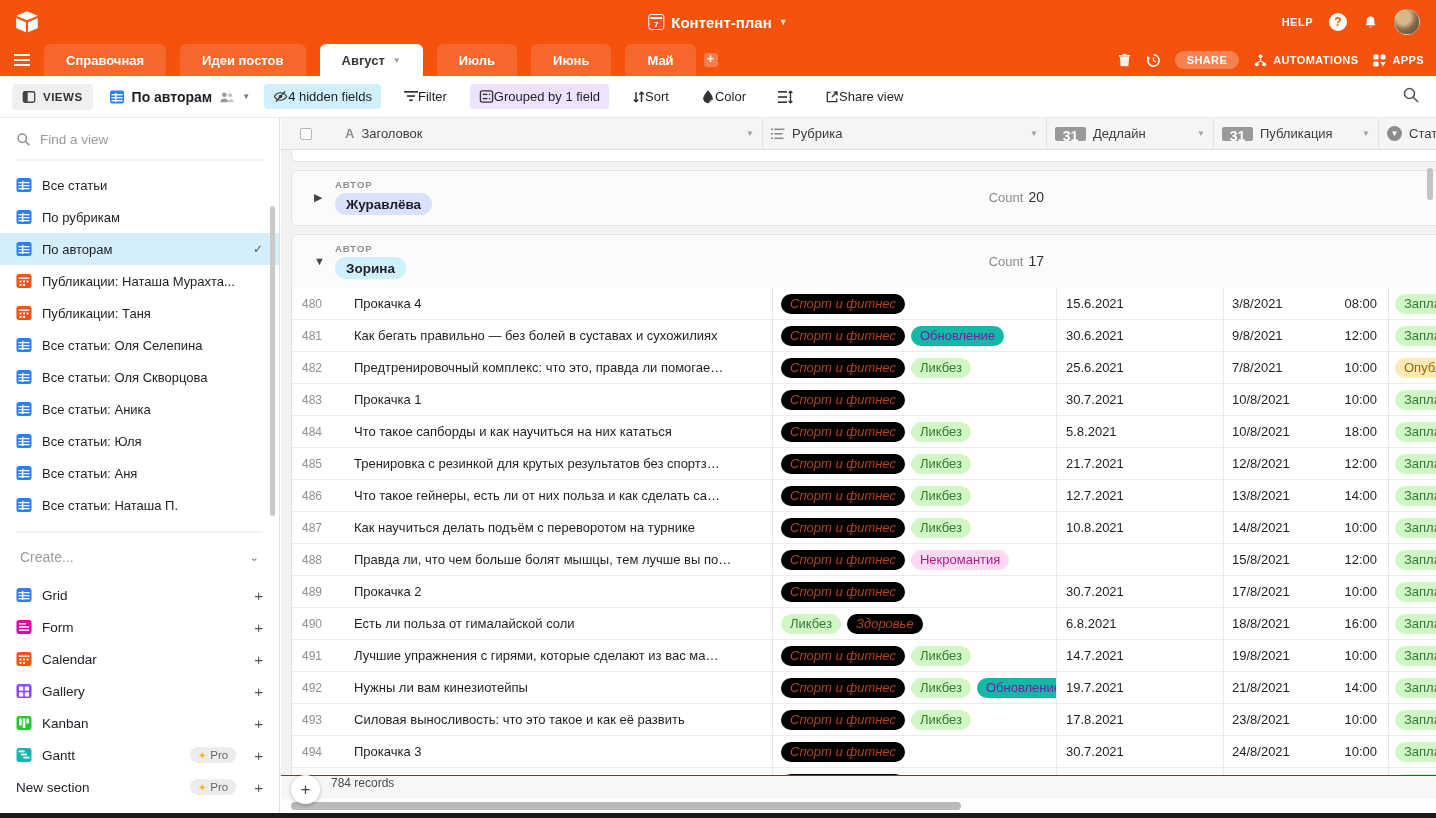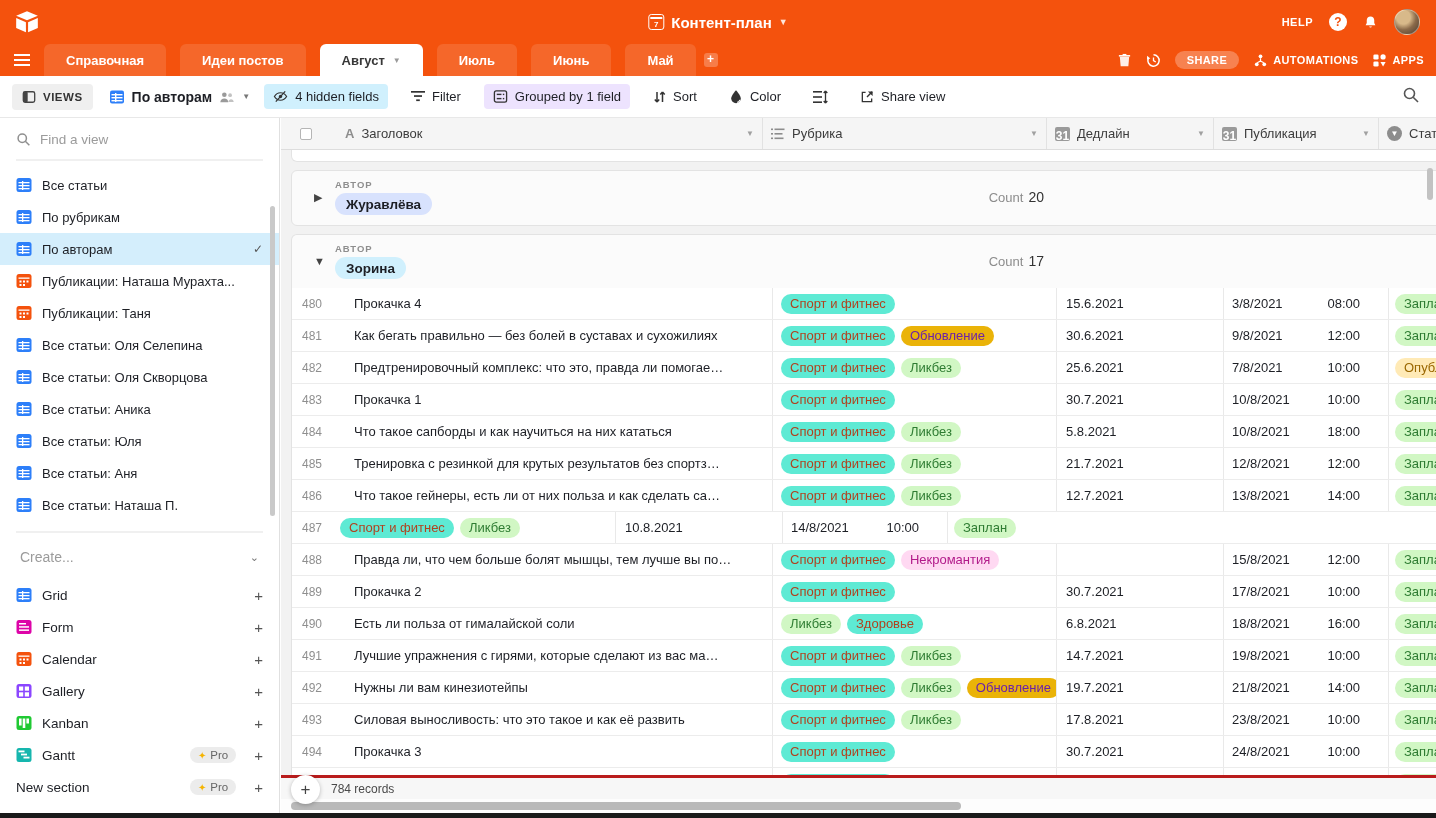--- a/index.html
+++ b/index.html
@@ -31,21 +31,21 @@
   .plus-box { width:14px; height:14px; background:rgba(255,255,255,.25); border-radius:3px; color:#fff; font-size:12px; line-height:13px; text-align:center; font-weight:bold; }
   .tab-right { position:absolute; right:12px; top:0; height:32px; display:flex; align-items:center; gap:14px; color:#fff; }
   .tr-label { display:flex; align-items:center; gap:5px; font-size:11px; font-weight:bold; letter-spacing:.4px; color:#fff; }
   .share-pill { background:rgba(255,255,255,.28); border-radius:12px; padding:3px 12px; font-size:11px; font-weight:bold; letter-spacing:.4px; color:#fff; }
   .ticon { width:15px; height:15px; display:block; }
 
   
   .toolbar { position:absolute; left:0; top:76px; width:100%; height:42px; background:#fff; border-bottom:1px solid #e8e8e8; display:flex; align-items:center; }
   .views-btn { margin-left:12px; display:flex; align-items:center; gap:7px; background:#efefef; border-radius:4px; padding:6px 10px; font-size:11.5px; font-weight:bold; letter-spacing:.5px; color:#333; }
   .viewname { margin-left:16px; display:flex; align-items:center; gap:7px; font-size:14px; font-weight:bold; }
-  .chip { display:flex; align-items:center; gap:7px; font-size:13px; color:#1d1f25; padding:5px 9px; border-radius:4px; margin-left:14px; cursor:pointer; }
+  .chip { display:flex; align-items:center; gap:0; font-size:13px; color:#1d1f25; padding:5px 9px; border-radius:4px; margin-left:14px; cursor:pointer; }
   .chip.blue { background:#d0f0fd; }
   .chip.purple { background:#ede3fe; }
   .gcaret { font-size:8px; color:#777; }
   .toolbar-search { position:absolute; right:16px; top:10px; }
 
   
   .sidebar { position:absolute; left:0; top:118px; width:280px; height:700px; background:#fff; border-right:1px solid #e0e0e0; }
   .find { display:flex; align-items:center; gap:9px; margin:14px 16px 0 16px; padding-bottom:12px; border-bottom:2px solid #f0f0f0; color:#9b9b9b; font-size:13.5px; }
   .sb-list { margin-top:8px; }
   .sb-item { height:32px; display:flex; align-items:center; gap:10px; padding:0 16px; font-size:13px; cursor:pointer; position:relative; }
@@ -69,21 +69,21 @@
   .hcell { display:flex; align-items:center; gap:7px; border-right:1px solid #e2e2e2; padding:0 8px; position:relative; }
   .hc-sel { width:50px; justify-content:center; border-right:none; }
   .hc-title { width:432px; padding-left:14px; }
   .hc-rubric { width:284px; }
   .hc-dead { width:167px; }
   .hc-pub { width:165px; }
   .hc-status { width:150px; border-right:none; }
   .hcaret { position:absolute; right:8px; color:#a0a0a0; font-size:8px; }
   .cb { width:12px; height:12px; border:1px solid #b5b5b5; border-radius:2px; background:#fff; }
   .hic { color:#8d8d8d; font-size:13px; font-weight:bold; }
-  .cal31 { width:15px; height:14px; background:#9a9a9a; border-radius:2px; color:#fff; font-size:12px; font-weight:bold; display:flex; align-items:flex-end; justify-content:center; line-height:9px; }
+  .cal31 { width:31px; height:14px; background:#9a9a9a; border-radius:2px; color:#fff; font-size:14px; font-weight:bold; display:flex; align-items:flex-end; justify-content:center; line-height:9px; }
   .circ-chev { width:15px; height:15px; border-radius:50%; background:#8d8d8d; color:#fff; font-size:8px; display:flex; align-items:center; justify-content:center; }
 
   .gbody { position:absolute; left:0; top:32px; width:1250px; height:668px; }
   .stub-row { position:absolute; left:10px; top:0; width:1240px; height:12px; background:#fff; border-radius:0 0 6px 6px; border:1px solid #e3e3e3; border-top:none; }
   .group-box { position:absolute; left:10px; width:1240px; background:#fbfbfb; border:1px solid #e3e3e3; border-radius:6px; }
   .gb1 { top:20px; height:56px; }
   .gb2 { top:84px; border-radius:6px 6px 0 0; border-bottom:none; }
   .ghdr { height:53px; position:relative; }
   .toggle { position:absolute; left:22px; top:20px; color:#444; font-size:11px; cursor:pointer; }
   .gfield { position:absolute; left:43px; top:8px; font-size:9.5px; letter-spacing:1px; color:#8e8e8e; font-weight:bold; }
@@ -92,33 +92,33 @@
   .gpill.cyan { background:#d0f0fd; }
   .gcount { position:absolute; right:calc(100% - 472px - 280px); top:18px; font-size:13px; color:#8c8c8c; }
   .gcount b { color:#333; font-size:14px; font-weight:normal; margin-left:5px; }
   .rows { }
   .row { height:32px; display:flex; background:#fff; border-bottom:1px solid #ececec; font-size:13px; }
   .cell { display:flex; align-items:center; border-right:1px solid #e9e9e9; overflow:hidden; white-space:nowrap; }
   .c-num { width:40px; justify-content:center; color:#8f8f8f; font-size:12px; border-right:none; }
   .c-title { width:441px; padding-left:22px; color:#1d1f25; }
   .c-rubric { width:284px; padding-left:8px; gap:6px; }
   .c-dead { width:167px; padding-left:9px; }
-  .c-pub { width:165px; padding:0 28px 0 8px; }
+  .c-pub { width:165px; padding:0 11px 0 8px; }
   .c-pub .pdate { }
   .c-pub .ptime { margin-left:auto; }
   .c-status { width:140px; padding-left:6px; border-right:none; }
   .tag { height:20px; border-radius:10px; padding:0 9px; display:inline-flex; align-items:center; font-size:13px; flex:0 0 auto; }
-  .tag-salmon { background:#5eead4; color:#b0421f; }
+  .tag-salmon { background:#000000; color:#b0421f;font-style:italic; }
   .tag-green { background:#d1f7c4; color:#2e7c32; }
-  .tag-purple { background:#eab308; color:#6b21a8; }
+  .tag-purple { background:#14b8a6; color:#6b21a8; }
   .tag-pink { background:#ffd9f2; color:#b21b8a; }
   .tag-yellow { background:#ffeab6; color:#9a6700; }
 
   
-  .gfooter { position:absolute; left:281px; top:775px; width:1155px; height:24px; background:#f7f7f7; border-top:3px solid #b91c1c; display:flex; align-items:center; z-index:5; }
+  .gfooter { position:absolute; left:281px; top:775px; width:1155px; height:24px; background:#f7f7f7; border-top:1px solid #b91c1c; display:flex; z-index:5; }
   .records { margin-left:50px; font-size:12px; color:#4a4a4a; }
   .add-rec { position:absolute; left:291px; top:775px; width:29px; height:29px; border-radius:50%; background:#fff; box-shadow:0 1px 4px rgba(0,0,0,.25); display:flex; align-items:center; justify-content:center; font-size:17px; color:#444; z-index:6; cursor:pointer; }
   .hscroll-zone { position:absolute; left:281px; top:799px; width:1155px; height:14px; background:#fdfdfd; z-index:5; }
   .hthumb { position:absolute; left:10px; top:3px; width:670px; height:8px; border-radius:4px; background:#b9b9b9; cursor:grab; }
   .bottom-strip { position:absolute; left:0; top:813px; width:100%; height:5px; background:#1a1a1a; z-index:7; }
   .vscroll { position:absolute; right:3px; top:168px; width:6px; height:32px; border-radius:3px; background:#c2c2c2; z-index:5; cursor:grab; }
 
   svg { display:block; }
 </style>
 </head>
@@ -678,20 +678,21 @@
               <div class="cell c-pub">
                 <span class="pdate">13/8/2021</span>
                 <span class="ptime">14:00</span>
               </div>
               <div class="cell c-status">
                 <span class="tag tag-green">Заплан</span>
               </div>
             </div>
             <div class="row">
               <div class="cell c-num">487</div>
+              <div class="cell c-title">Как научиться делать подъём с переворотом на турнике</div>
               <div class="cell c-rubric">
                 <span class="tag tag-salmon">Спорт и фитнес</span>
                 <span class="tag tag-green">Ликбез</span>
               </div>
               <div class="cell c-dead">10.8.2021</div>
               <div class="cell c-pub">
                 <span class="pdate">14/8/2021</span>
                 <span class="ptime">10:00</span>
               </div>
               <div class="cell c-status">

